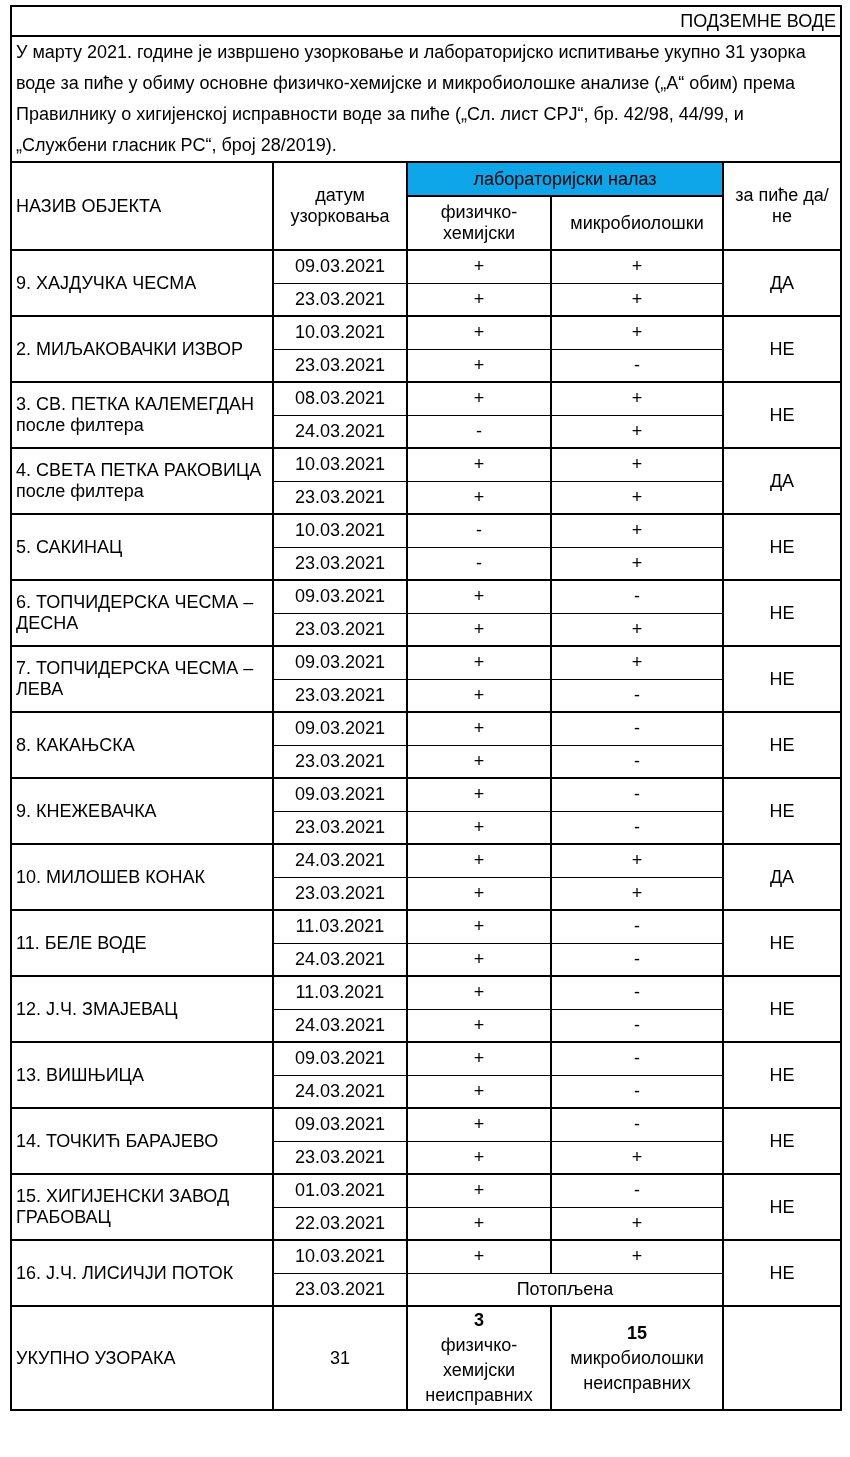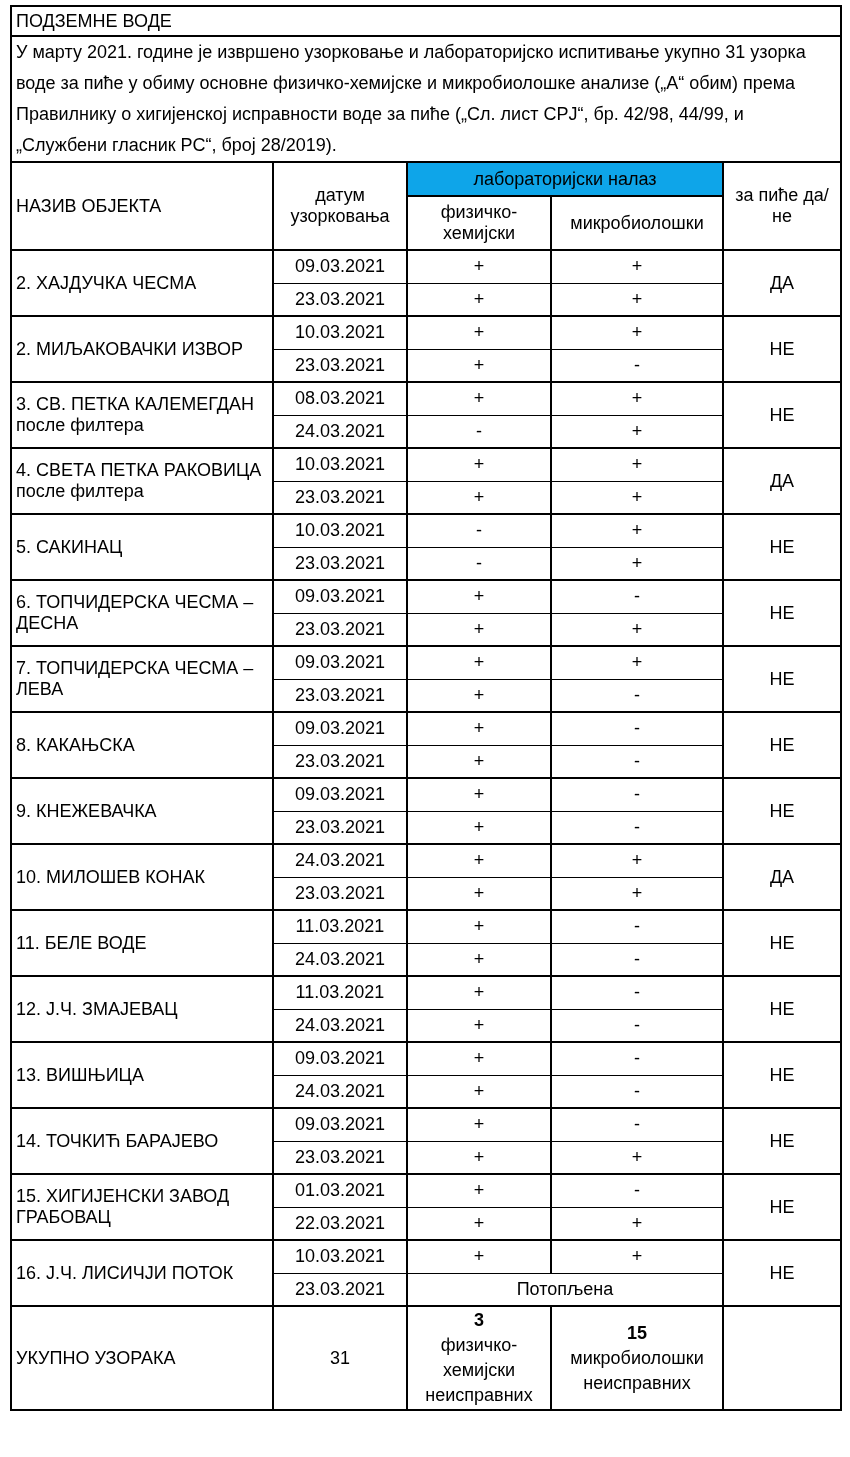--- a/index.html
+++ b/index.html
@@ -14,21 +14,21 @@
   table.water { border-collapse: collapse; table-layout: fixed; width: 830px; }
   table.water td, table.water th {
     border: 2px solid #000;
     padding: 0 4px;
     font-size: 18px;
     font-weight: normal;
     vertical-align: middle;
     overflow: hidden;
   }
 
-  .title-row td { height: 30px; text-align: left; font-weight: bold; font-size: 19px; }
+  .title-row td { height: 30px; text-align: right; font-weight: bold; font-size: 19px; }
   .intro-row td { height: 124px; text-align: left; font-size: 19px; line-height: 31px; padding: 0 6px; }
 
   tr.header-1 th { height: 34px; }
   tr.header-2 th { height: 54px; }
   th.name-h  { text-align: left; }
   th.center-h{ text-align: center; }
   th.lab-h   { background: #d3d3d3; text-align: center; font-weight: bold; }
 
   tbody tr { height: 33px; }
   .name-cell  { text-align: left; }
@@ -71,21 +71,21 @@
         <th class="lab-h" colspan="2" style="background-color: #0ea5e9;">лабораторијски налаз</th>
         <th class="center-h" rowspan="2">за пиће да/не</th>
       </tr>
       <tr class="header-2">
         <th class="center-h">физичко-хемијски</th>
         <th class="center-h">микробиолошки</th>
       </tr>
     </thead>
     <tbody id="rows-body">
         <tr class="group-start s1">
-          <td class="name-cell" rowspan="2">2. ХАЈДУЧКА ЧЕСМА</td>
+          <td class="name-cell" rowspan="2">9. ХАЈДУЧКА ЧЕСМА</td>
           <td class="date-cell">09.03.2021</td>
           <td class="res-cell">+</td>
           <td class="res-cell">+</td>
           <td class="drink-cell" rowspan="2">ДА</td>
         </tr>
         <tr class="s2">
           <td class="date-cell">23.03.2021</td>
           <td class="res-cell">+</td>
           <td class="res-cell">+</td>
         </tr>

